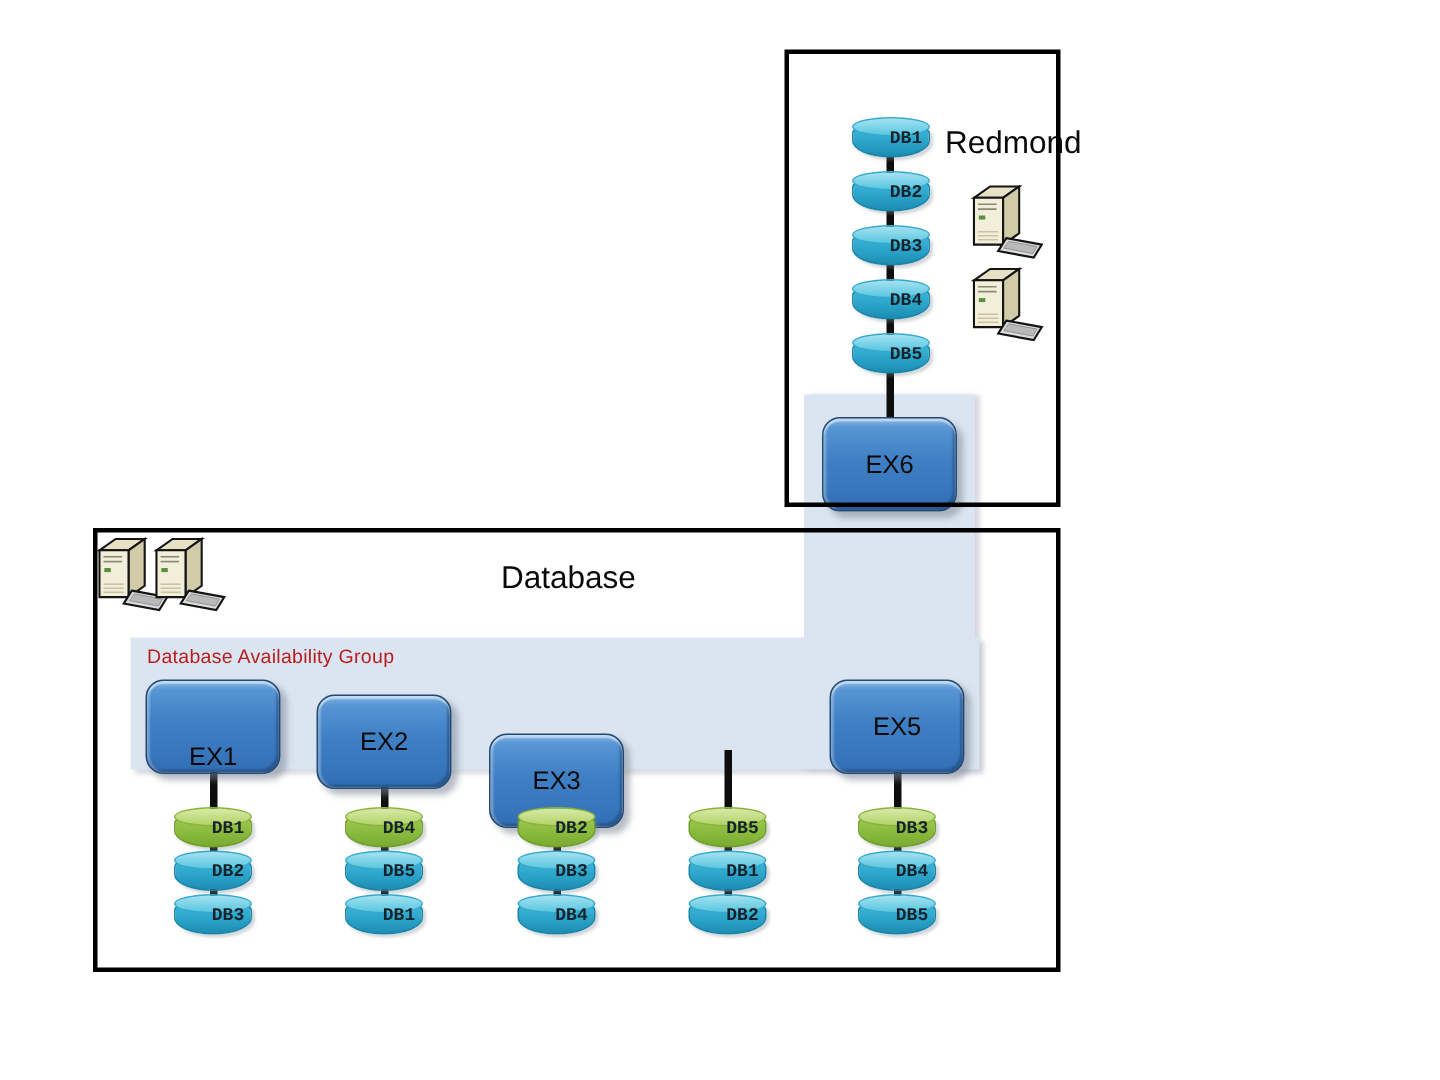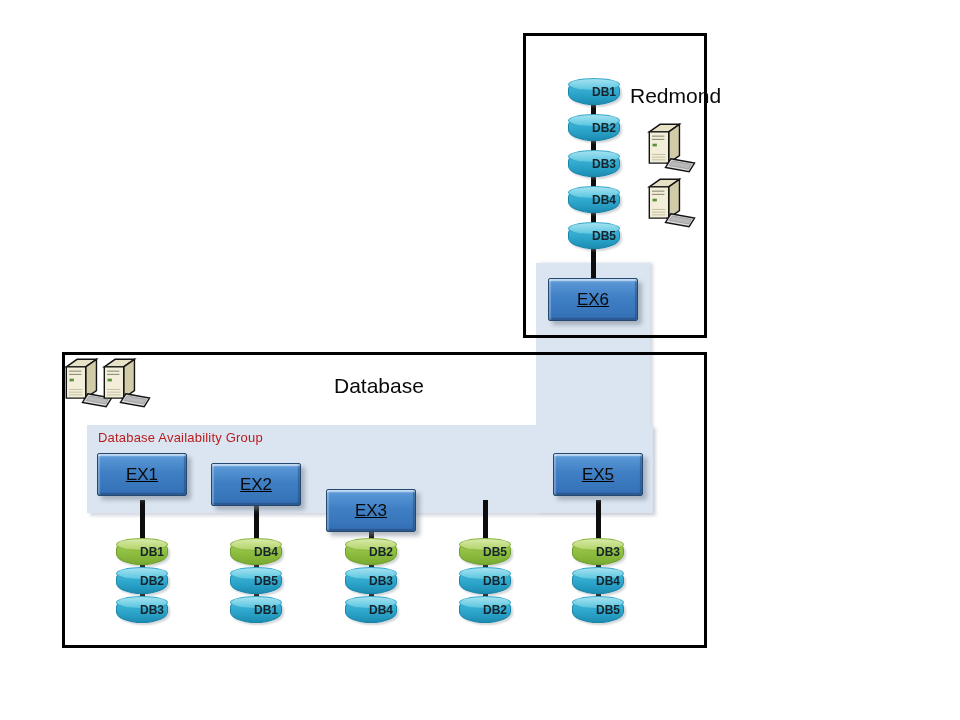--- a/index.html
+++ b/index.html
@@ -26,33 +26,33 @@
   .site-box { position:absolute; border:3px solid #000; background:transparent; z-index:4; box-sizing:border-box; }
   .site-box.dublin  { left:523px; top:33px;  width:184px; height:305px; }
   .site-box.redmond { left:62px;  top:352px; width:645px; height:296px; }
   .site-label { position:absolute; z-index:5; font-size:21px; color:#0a0a0a; }
   .site-label.dublin  { left:630px; top:84px; }
   .site-label.redmond { left:334px; top:374px; }
   
   .vline { position:absolute; width:5px; background:#0d0d0d; z-index:2; }
   
   .exbox {
-    position:absolute; width:90px; height:43px; z-index:3;
+    position:absolute; width:90px; height:63px; z-index:3;
     background:linear-gradient(180deg,#85b5e6 0%,#5795d4 10%,#3f7fc4 45%,#3876bc 80%,#316cb0 100%);
-    border:1px solid #24486e; border-radius:2px; box-sizing:border-box;
+    border:1px solid #24486e; border-radius:12px; box-sizing:border-box;
     box-shadow:
       inset 0 2px 1px rgba(255,255,255,0.50),
       inset 2px 0 1px rgba(255,255,255,0.25),
       inset -2px -2px 1px rgba(25,55,95,0.40),
       4px 4px 4px rgba(125,135,150,0.55);
-    display:flex; align-items:center; justify-content:center;text-decoration:underline;
+    display:flex; align-items:center; justify-content:center;
   }
   .exlabel { font-size:17px; color:#0a0a0a; }
   
-  .cyl { position:absolute; width:72px; height:27px; z-index:3; }
+  .cyl { position:absolute; width:72px; height:27px; z-index:3;font-family:Liberation Mono, monospace; }
   .cyl-body {
     position:absolute; left:0; top:6px; width:52px; height:21px; box-sizing:border-box;
     border-radius:7px 7px 26px 26px / 5px 5px 11px 11px;
     background:linear-gradient(180deg,#3fb6d9 0%,#2aa2c8 55%,#1d8cb2 100%);
     border:1px solid #1a85a8;
     box-shadow:2px 2px 2px rgba(130,140,150,0.35);
   }
   .cyl-top {
     position:absolute; left:0; top:0; width:52px; height:13px; box-sizing:border-box;
     border-radius:50%;
@@ -150,21 +150,21 @@
       <use href="#srv-tower"></use>
     </svg>
 
   <svg class="icon-server" style="left:62px;top:358px;">
       <use href="#srv-tower"></use>
     </svg>
   <svg class="icon-server" style="left:100px;top:358px;">
       <use href="#srv-tower"></use>
     </svg>
 
-  <div class="exbox" style="left:97px;top:453px;">
+  <div class="exbox" style="left:97px;top:453px;align-items:flex-end;">
     <span class="exlabel">EX1</span>
   </div>
   <div class="exbox" style="left:211px;top:463px;">
     <span class="exlabel">EX2</span>
   </div>
   <div class="exbox" style="left:326px;top:453px;margin-top:36px;">
     <span class="exlabel">EX3</span>
   </div>
   <div class="exbox" style="left:553px;top:453px;">
     <span class="exlabel">EX5</span>

